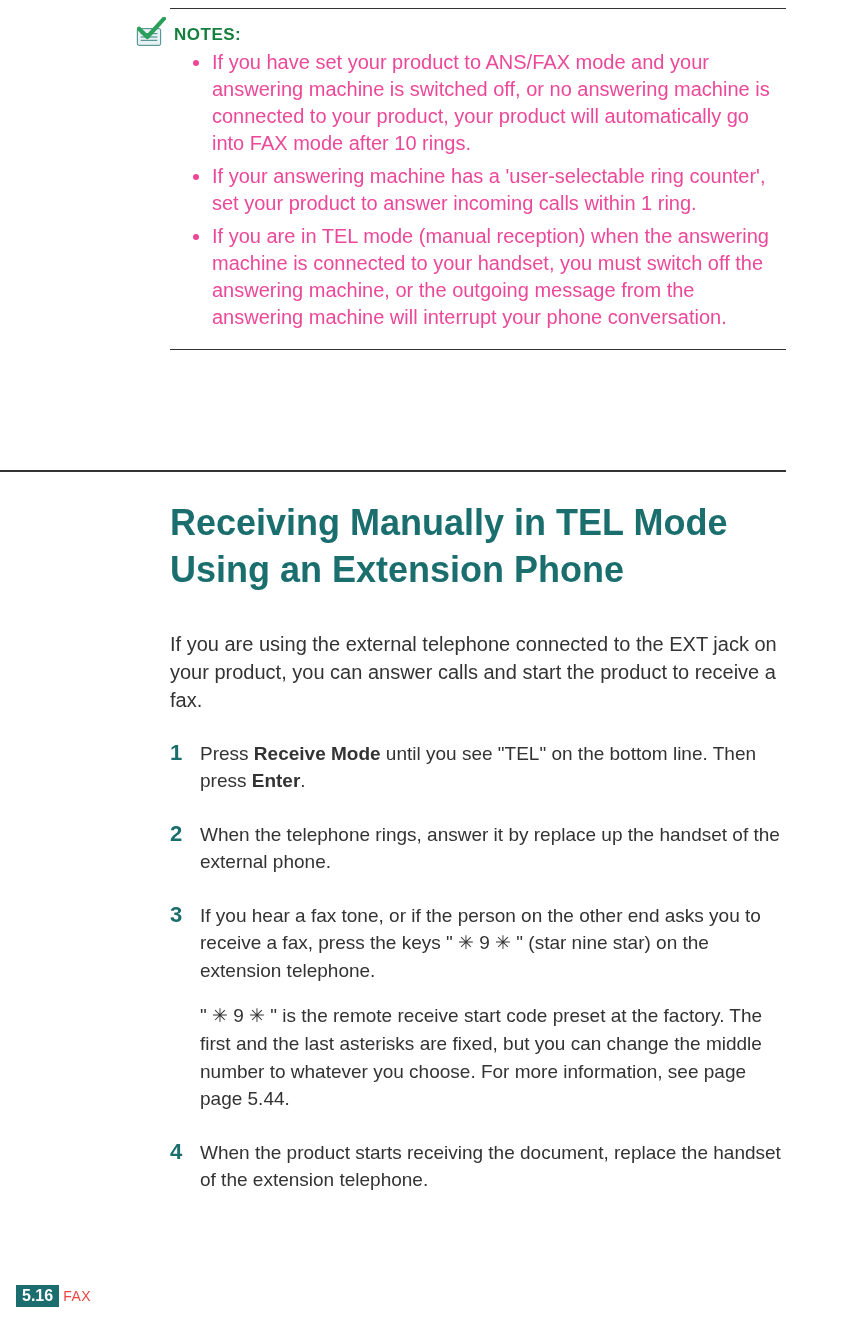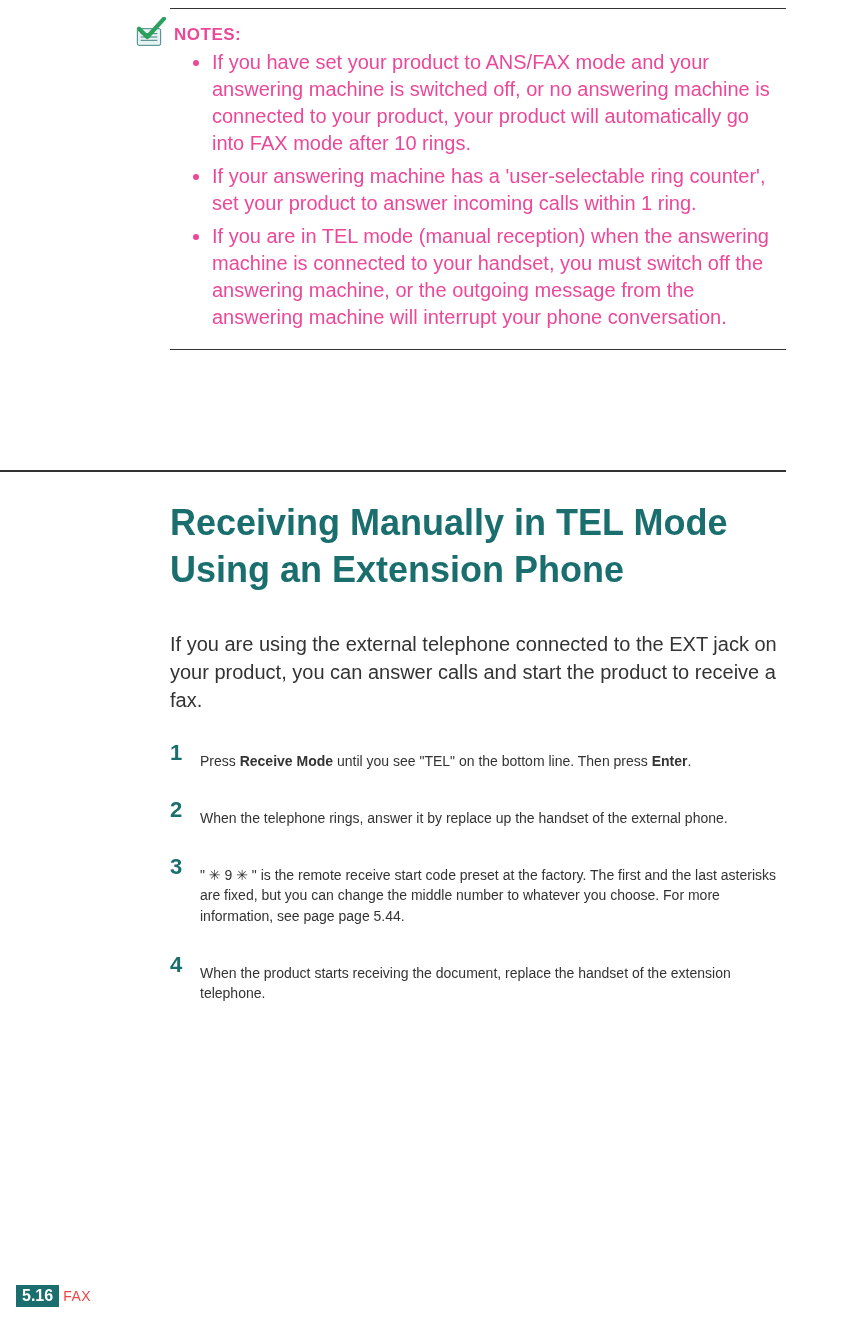--- a/index.html
+++ b/index.html
@@ -34,21 +34,21 @@
   }
   .notes-icon {
     width: 34px;
     height: 30px;
     margin-left: -38px;
     position: relative;
     top: 2px;
   }
   .notes-title {
     font-weight: bold;
-    color: #ec4899;
+    color: #15803d;
     font-size: 17px;
     letter-spacing: 0.5px;
   }
   .notes-list {
     margin: 0;
     padding-left: 42px;
     list-style: disc;
   }
   .notes-list li {
     font-size: 20px;
@@ -83,23 +83,22 @@
   .step-num {
     color: #1a6e6e;
     font-weight: bold;
     font-size: 22px;
     width: 30px;
     flex-shrink: 0;
     line-height: 1;
     padding-top: 2px;
   }
   .step-body {
-    font-size: 14px;
+    font-size: 19px;
     line-height: 1.45;
-    margin-top: 11px;
   }
   .step-body p {
     margin: 0 0 18px 0;
   }
   .step-body p:last-child {
     margin-bottom: 0;
   }
   .b { font-weight: bold; }
   .footer {
     position: absolute;
@@ -167,20 +166,21 @@
     <div class="step">
       <div class="step-num">2</div>
       <div class="step-body">
         <p>When the telephone rings, answer it by replace up the handset of the external phone.</p>
       </div>
     </div>
 
     <div class="step">
       <div class="step-num">3</div>
       <div class="step-body">
+        <p class="star">If you hear a fax tone, or if the person on the other end asks you to receive a fax, press the keys " ✳ 9  ✳ " (star nine star) on the extension telephone.</p>
         <p class="star">" ✳ 9  ✳ " is the remote receive start code preset at the factory. The first and the last asterisks are fixed, but you can change the middle number to whatever you choose. For more information, see page page 5.44.</p>
       </div>
     </div>
 
     <div class="step">
       <div class="step-num">4</div>
       <div class="step-body">
         <p>When the product starts receiving the document, replace the handset of the extension telephone.</p>
       </div>
     </div>

